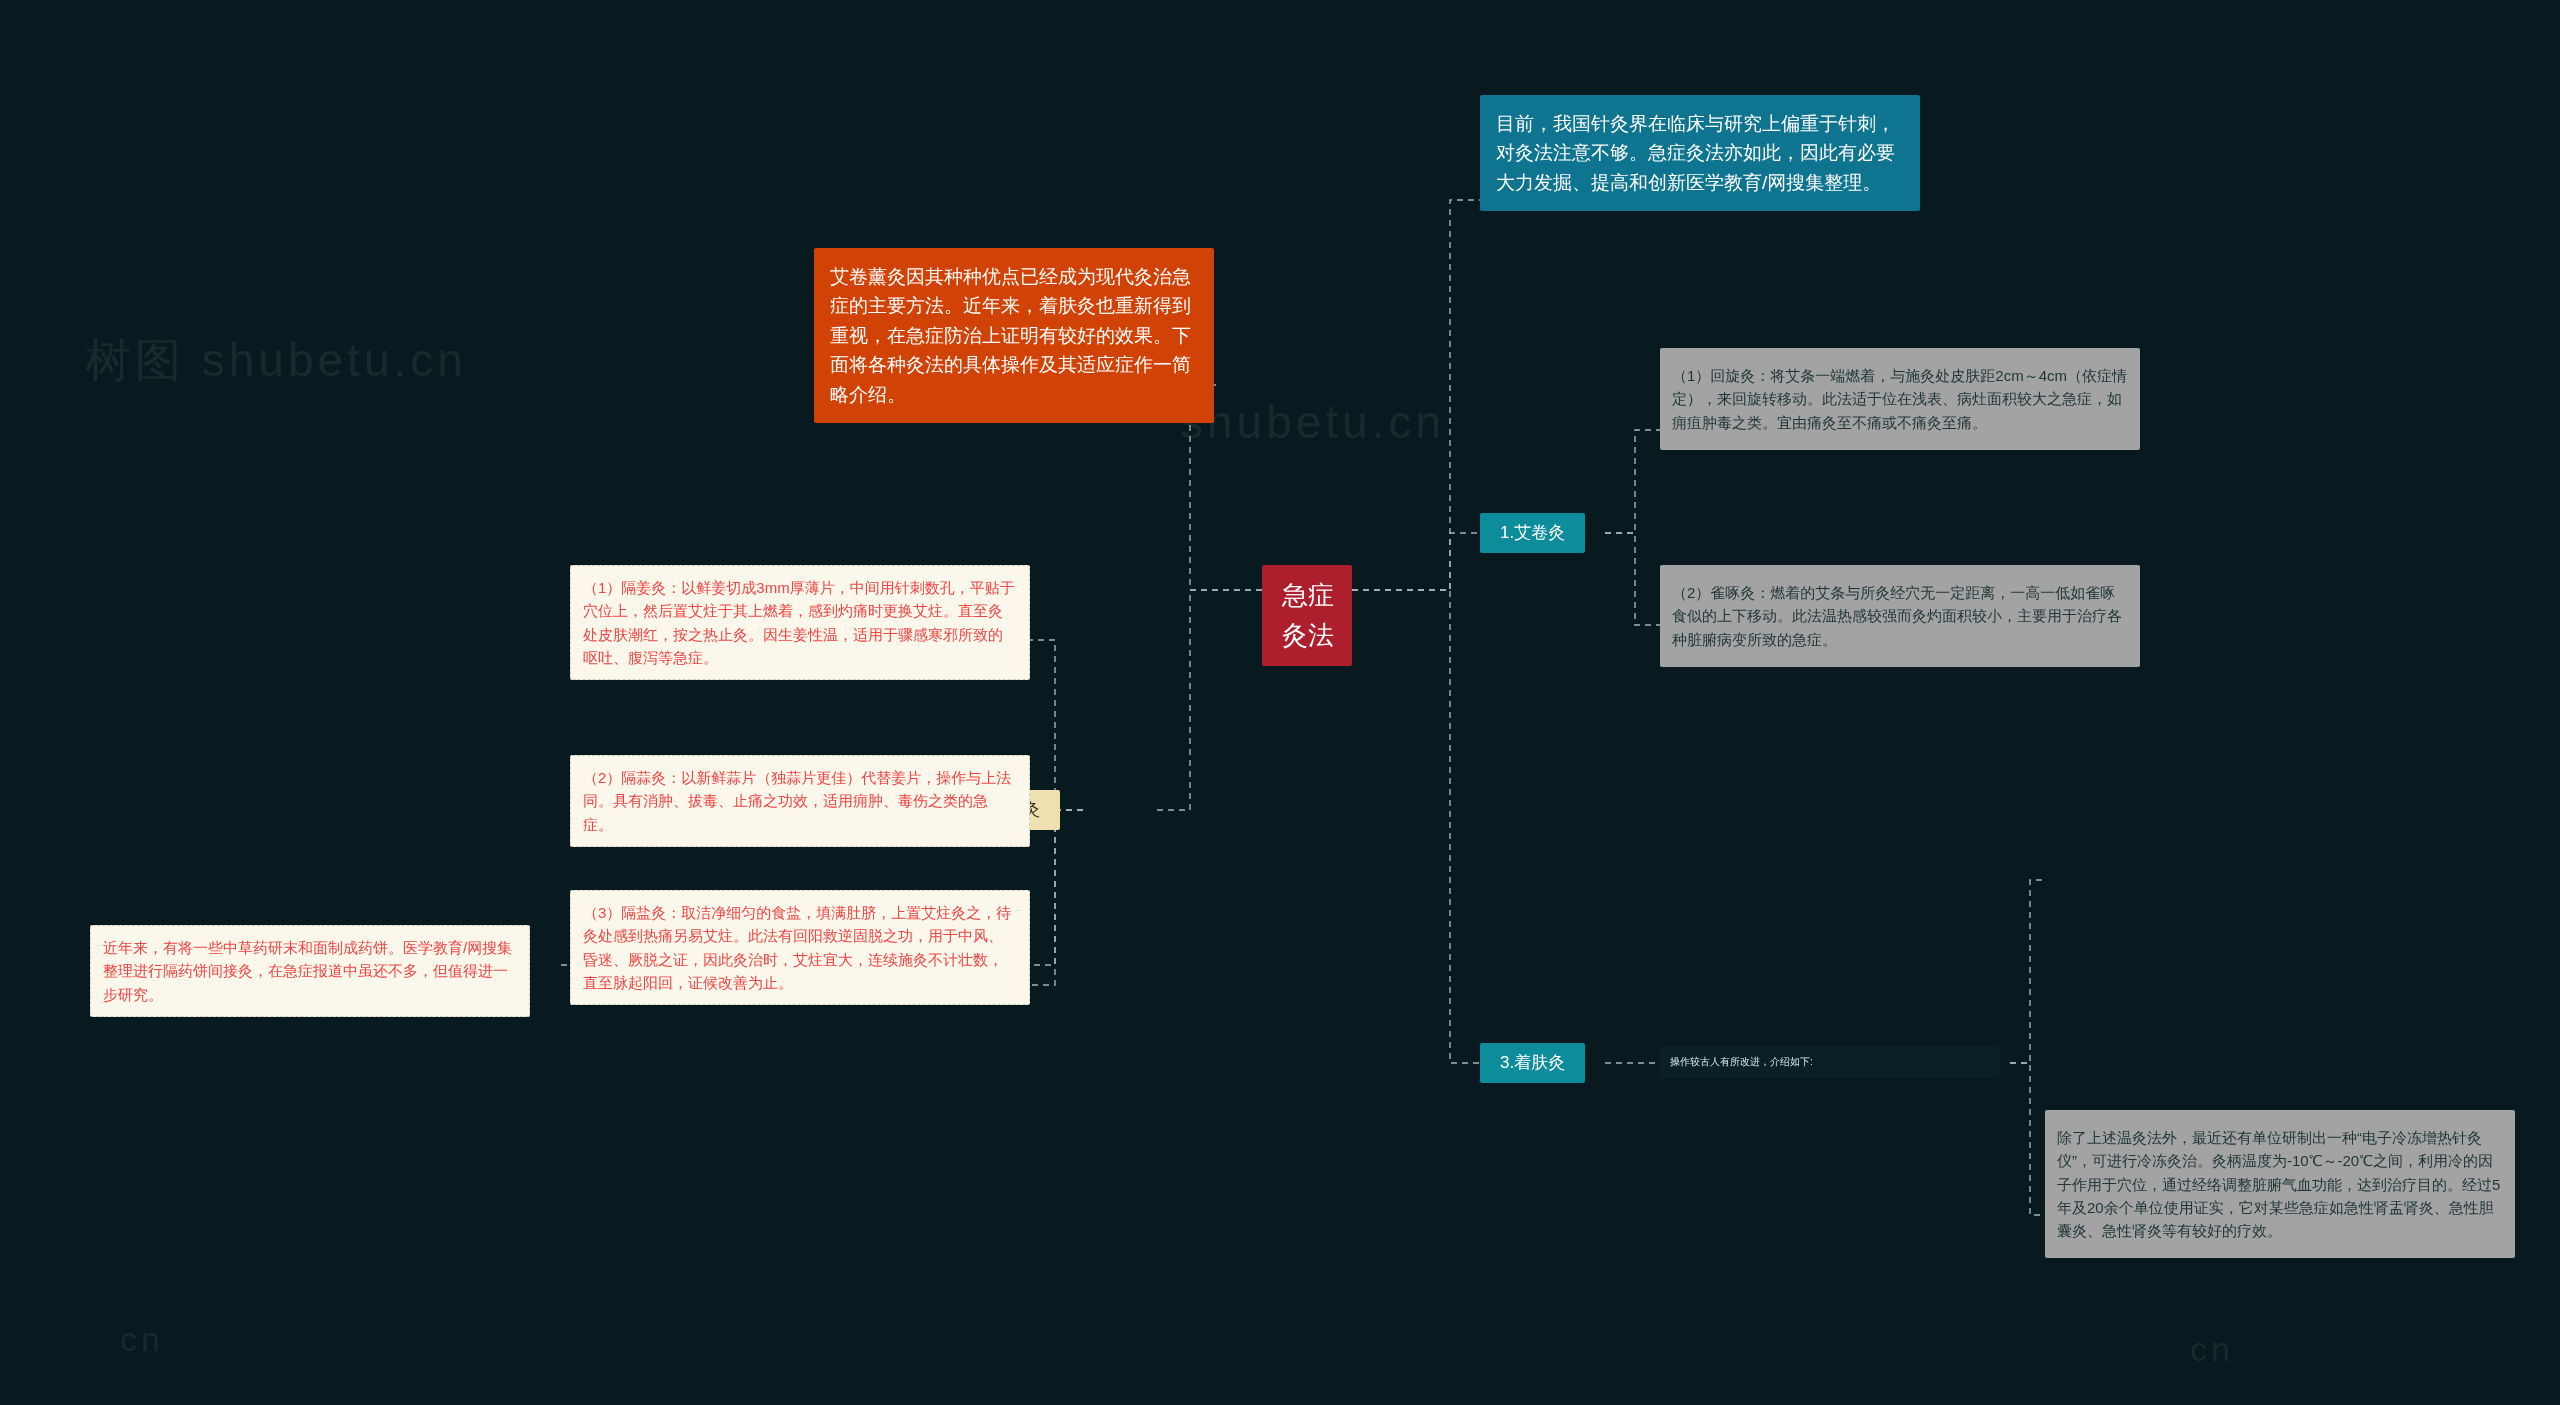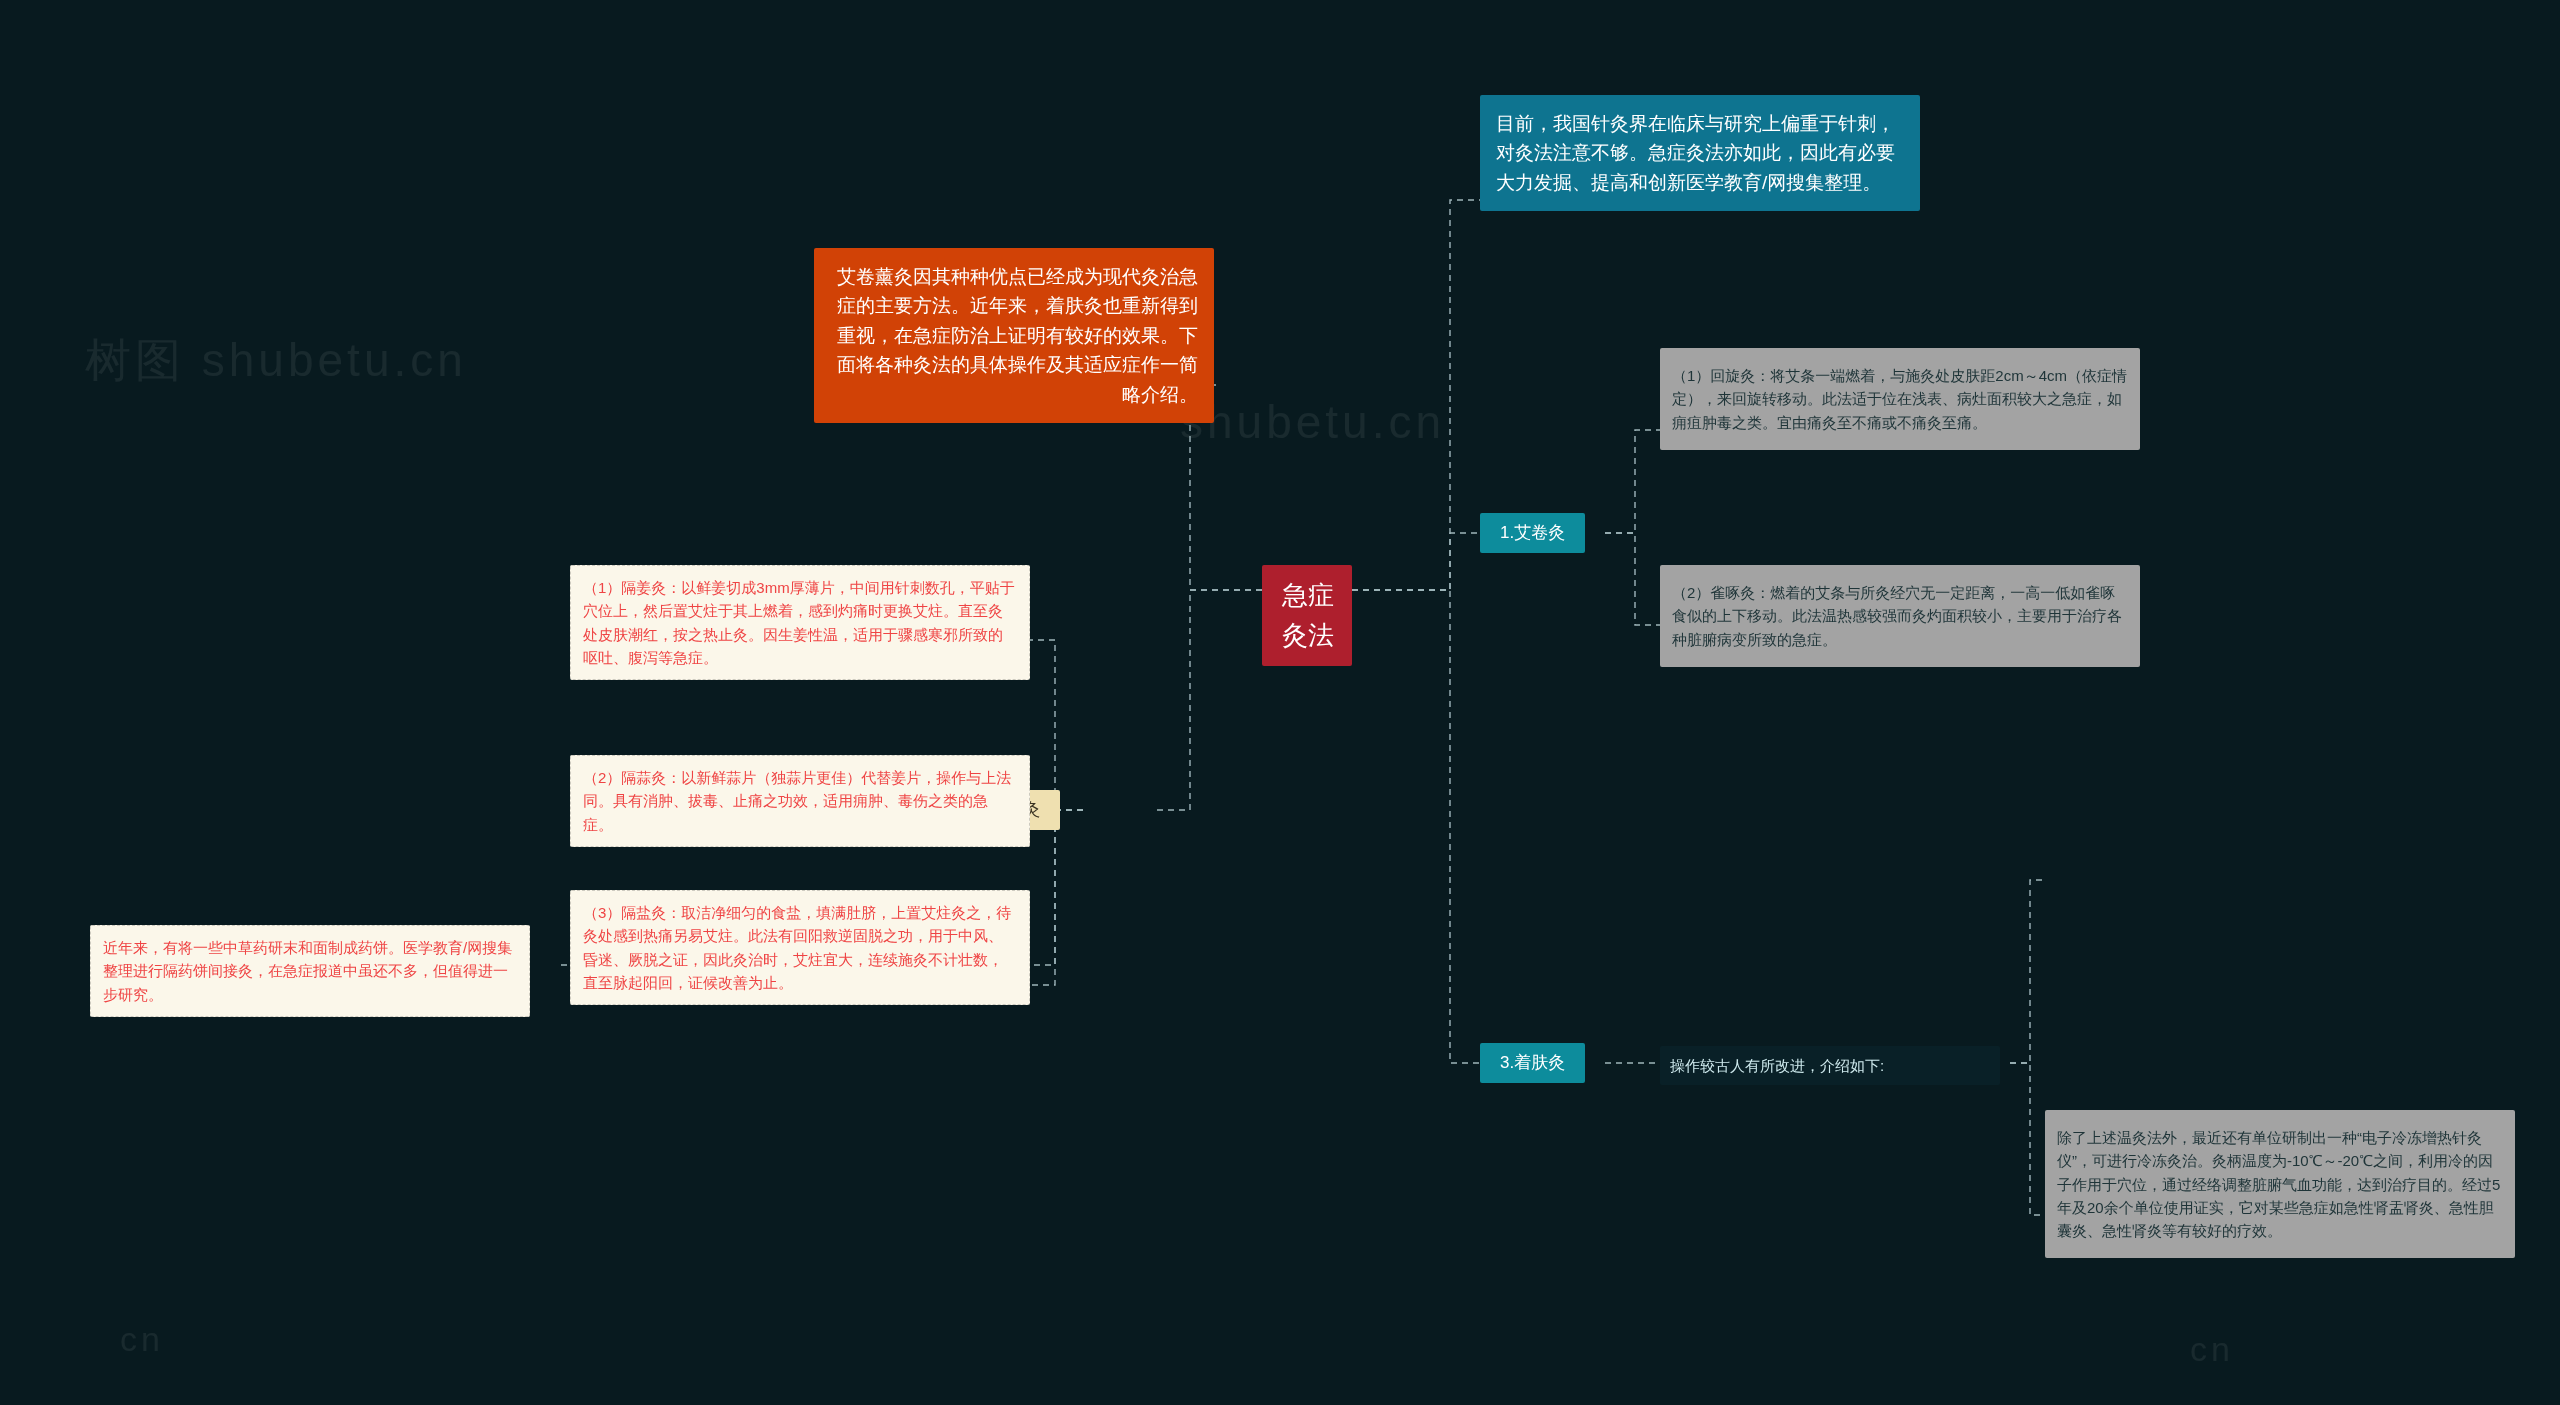--- a/index.html
+++ b/index.html
@@ -39,21 +39,20 @@
     border-radius:2px;
   }
 
   
   .orange-box {
     background:#d14206;
     color:#ffffff;
     font-size:19px;
     padding:14px 16px;
     border-radius:2px;
-    text-align:right;
   }
 
   
   .branch-label {
     background:#0d8c9c;
     color:#ffffff;
     font-size:17px;
     padding:7px 20px;
     border-radius:2px;
     white-space:nowrap;
@@ -77,21 +76,21 @@
   .leaf-ice {
     background:#a3a3a3;
     color:#1e3438;
     font-size:15px;
     padding:16px 12px;
     border-radius:2px;
   }
   
   .leaf-darkteal {
     color:#cfeaee;
-    font-size:15px;
+    font-size:10px;
     padding:8px 10px;
     border-radius:2px;
     background:rgba(12,46,55,0.35);
   }
 
   .wm {
     position:absolute;
     color:rgba(255,255,255,0.07);
     font-size:46px;
     letter-spacing:4px;

